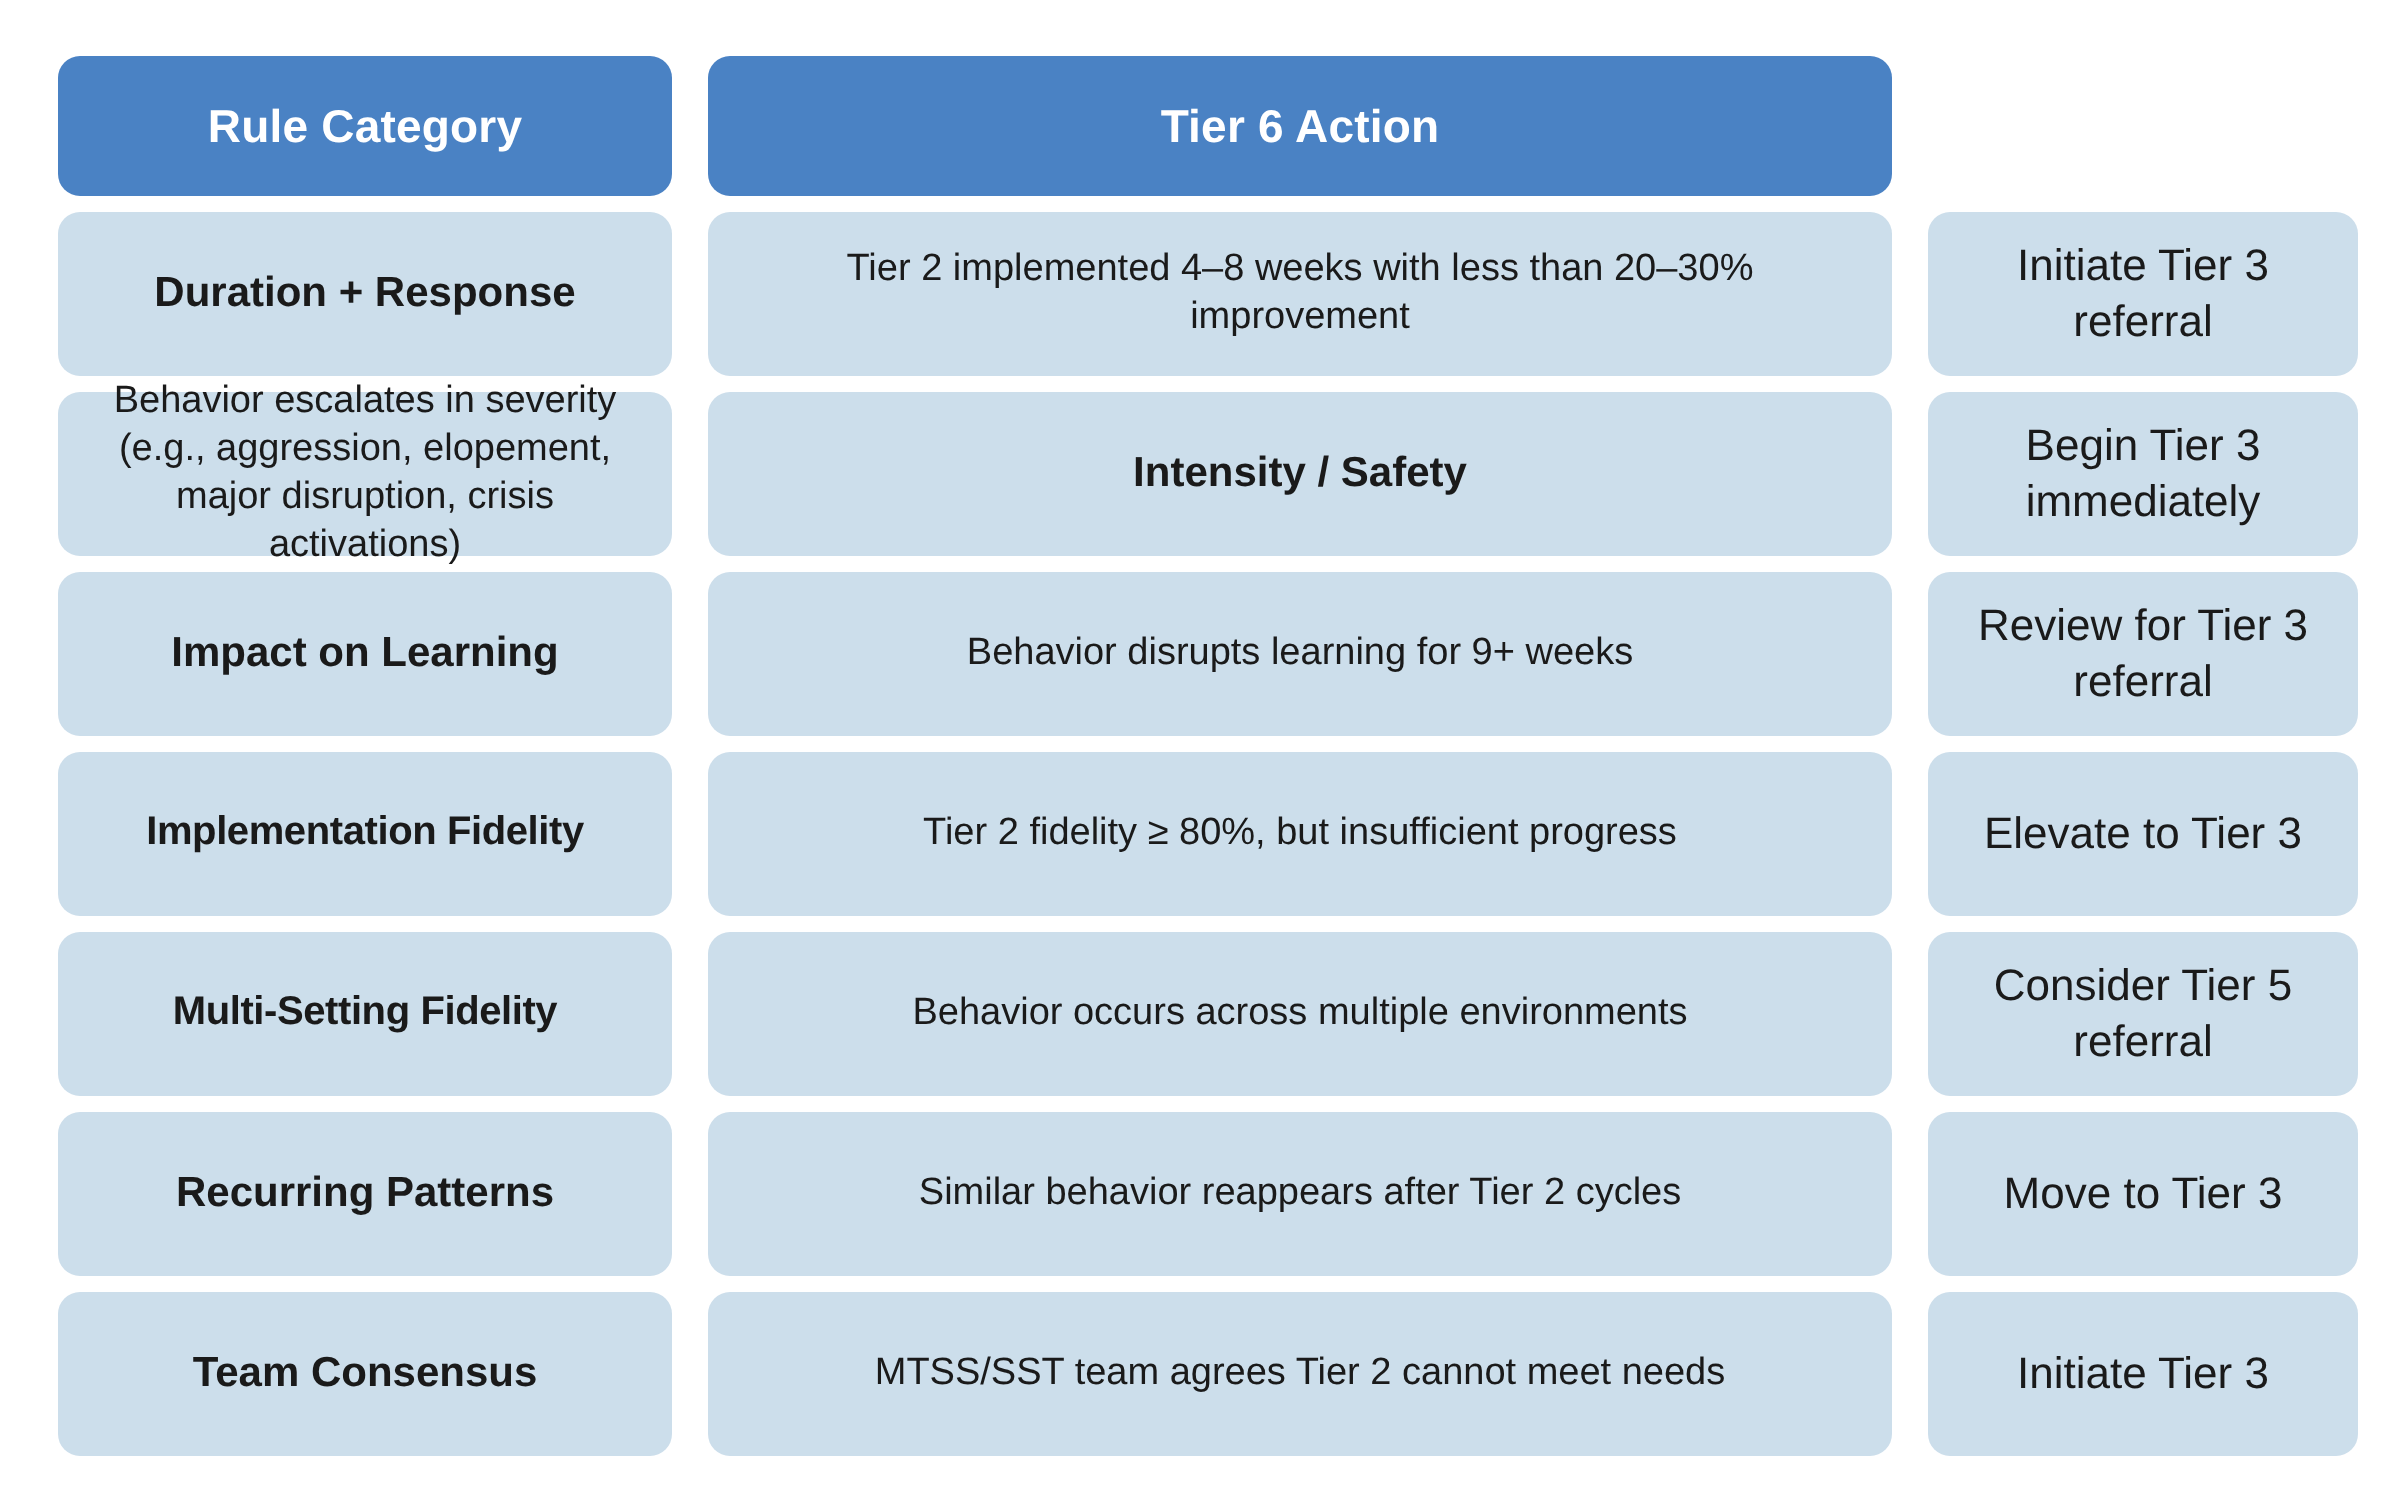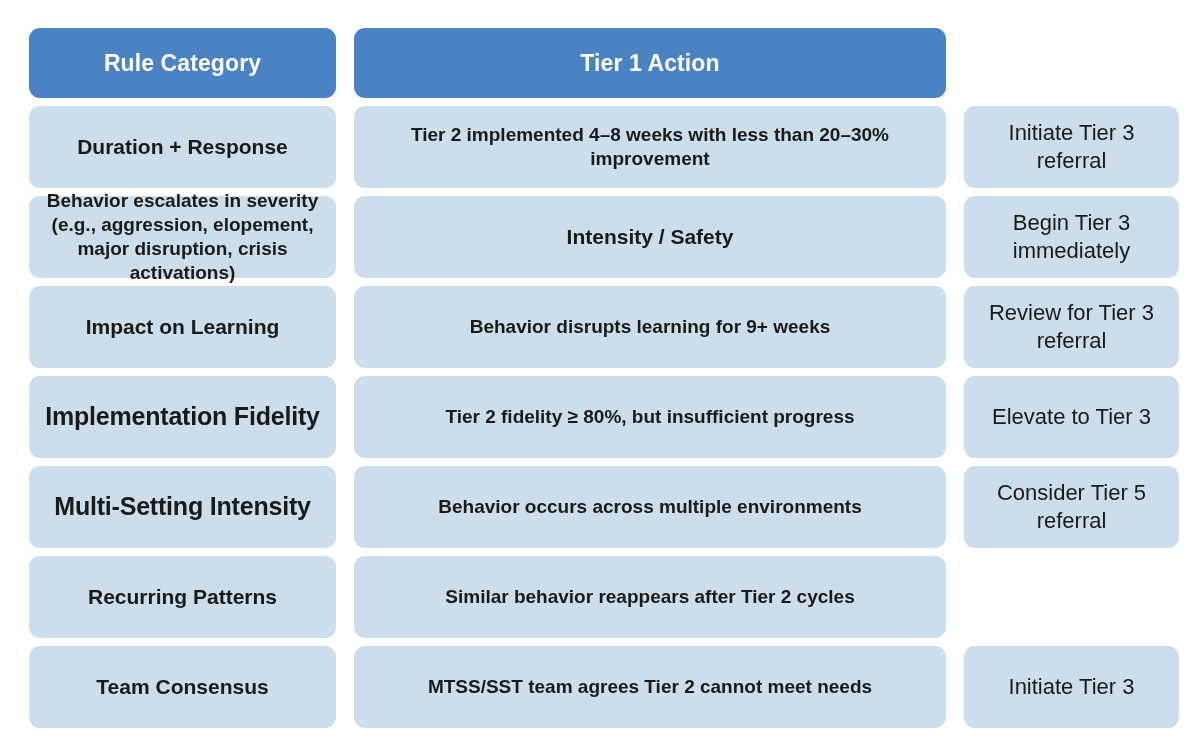--- a/index.html
+++ b/index.html
@@ -55,38 +55,38 @@
     color: #1a1a1a;
     height: 82px;
   }
 
   .cell-category {
     font-size: 21px;
     font-weight: bold;
   }
   .cell-rule {
     font-size: 19px;
-    font-weight: bold;
+    font-weight: normal;
   }
   .cell-action {
     font-size: 22px;
     font-weight: normal;
   }
 
   
-  .cell-category.tight { font-size: 25px; letter-spacing: -0.2px; }
+  .cell-category.tight { font-size: 20px; letter-spacing: -0.2px; }
 </style>
 </head>
 <body>
 
 <div id="table-wrap">
 
   <div class="row row-header">
     <div class="cell cell-category">Rule Category</div>
-    <div class="cell cell-action">Tier 1 Action</div>
+    <div class="cell cell-action">Tier 6 Action</div>
   </div>
 
   <div class="row row-body">
     <div class="cell cell-category">Duration + Response</div>
     <div class="cell cell-rule">Tier 2 implemented 4–8 weeks with less than 20–30% improvement</div>
     <div class="cell cell-action">Initiate Tier 3 referral</div>
   </div>
 
   <div class="row row-body">
     <div class="cell cell-rule">Behavior escalates in severity (e.g., aggression, elopement, major disruption, crisis activations)</div>
@@ -100,28 +100,29 @@
     <div class="cell cell-action">Review for Tier 3 referral</div>
   </div>
 
   <div class="row row-body">
     <div class="cell cell-category tight">Implementation Fidelity</div>
     <div class="cell cell-rule">Tier 2 fidelity ≥ 80%, but insufficient progress</div>
     <div class="cell cell-action">Elevate to Tier 3</div>
   </div>
 
   <div class="row row-body">
-    <div class="cell cell-category tight">Multi-Setting Intensity</div>
+    <div class="cell cell-category tight">Multi-Setting Fidelity</div>
     <div class="cell cell-rule">Behavior occurs across multiple environments</div>
     <div class="cell cell-action">Consider Tier 5 referral</div>
   </div>
 
   <div class="row row-body">
     <div class="cell cell-category">Recurring Patterns</div>
     <div class="cell cell-rule">Similar behavior reappears after Tier 2 cycles</div>
+    <div class="cell cell-action">Move to Tier 3</div>
   </div>
 
   <div class="row row-body">
     <div class="cell cell-category">Team Consensus</div>
     <div class="cell cell-rule">MTSS/SST team agrees Tier 2 cannot meet needs</div>
     <div class="cell cell-action">Initiate Tier 3</div>
   </div>
 
 </div>
 

